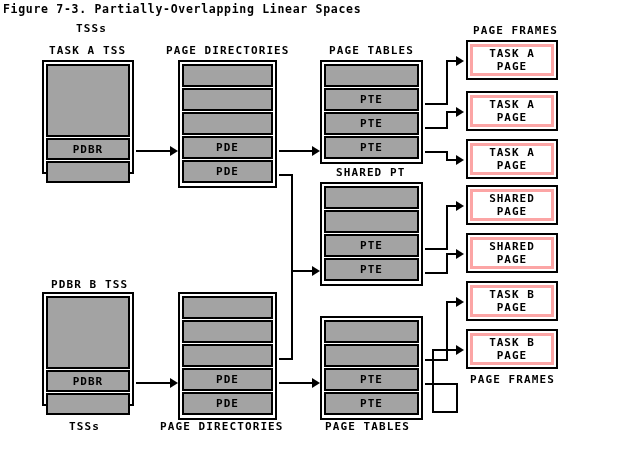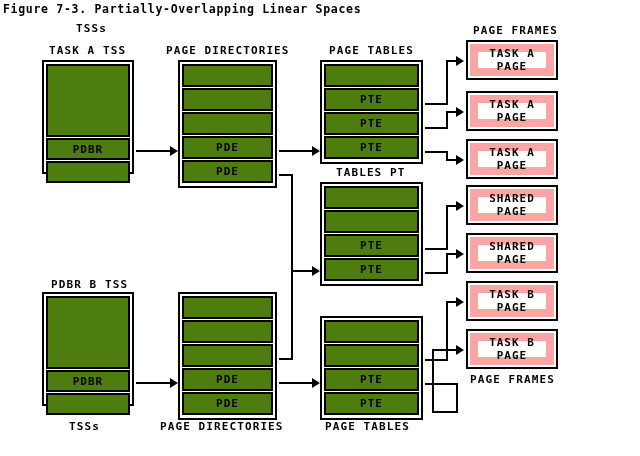--- a/index.html
+++ b/index.html
@@ -27,38 +27,38 @@
   
   .stack{
     position:absolute;
     border:2px solid #000;
     background:#fff;
     padding:2px;
     box-sizing:border-box;
   }
   .cell{
     border:2px solid #000;
-    background:#4d7c0f;
+    background:#a3a3a3;
     box-sizing:border-box;
     display:flex;align-items:center;justify-content:center;
     font-weight:bold;font-size:11px;letter-spacing:1px;
     margin-bottom:1px;
   }
   .cell:last-child{margin-bottom:0;}
 
   
   .frame{
     position:absolute;
     border:2px solid #000;
     background:#fff;
     padding:2px;
     box-sizing:border-box;
   }
   .frame-inner{
-    border:8px solid #fca5a5;
+    border:3px solid #fca5a5;
     width:100%;height:100%;
     box-sizing:border-box;
     display:flex;flex-direction:column;
     align-items:center;justify-content:center;
     font-weight:bold;font-size:11px;letter-spacing:1px;
     line-height:13px;
     text-align:center;
   }
 
   
@@ -75,21 +75,21 @@
 </head>
 <body>
 
 <div class="title">Figure 7-3. Partially-Overlapping Linear Spaces</div>
 
 <div class="lbl" style="left:76px;top:23px;">TSSs</div>
 <div class="lbl" style="left:49px;top:45px;text-align:center;">TASK A TSS</div>
 <div class="lbl" style="left:166px;top:45px;">PAGE DIRECTORIES</div>
 <div class="lbl" style="left:329px;top:45px;">PAGE TABLES</div>
 <div class="lbl" style="left:473px;top:25px;">PAGE FRAMES</div>
-<div class="lbl" style="left:336px;top:167px;">TABLES PT</div>
+<div class="lbl" style="left:336px;top:167px;">SHARED PT</div>
 <div class="lbl" style="left:51px;top:279px;">PDBR B TSS</div>
 <div class="lbl" style="left:470px;top:374px;">PAGE FRAMES</div>
 <div class="lbl" style="left:69px;top:421px;">TSSs</div>
 <div class="lbl" style="left:160px;top:421px;">PAGE DIRECTORIES</div>
 <div class="lbl" style="left:325px;top:421px;">PAGE TABLES</div>
 
 <div class="stack" style="left:42px;top:60px;width:92px;height:114px;">
   <div class="cell" style="height:73px;"></div>
   <div class="cell" style="height:22px;">PDBR</div>
   <div class="cell" style="height:22px;"></div>

